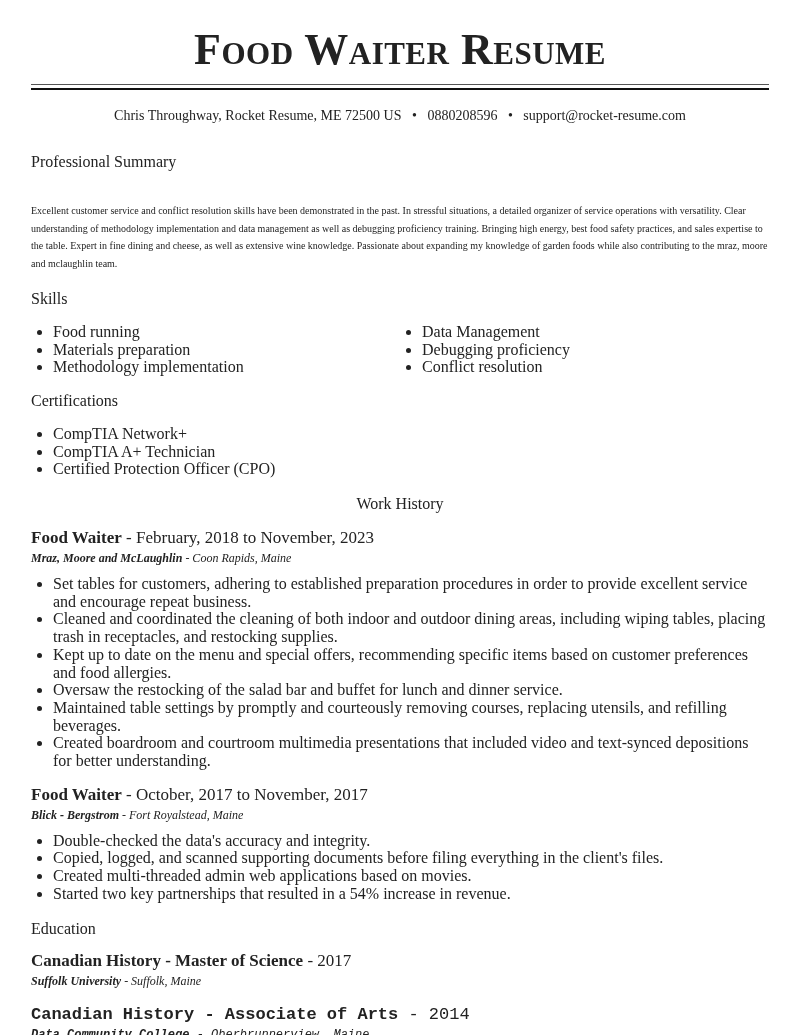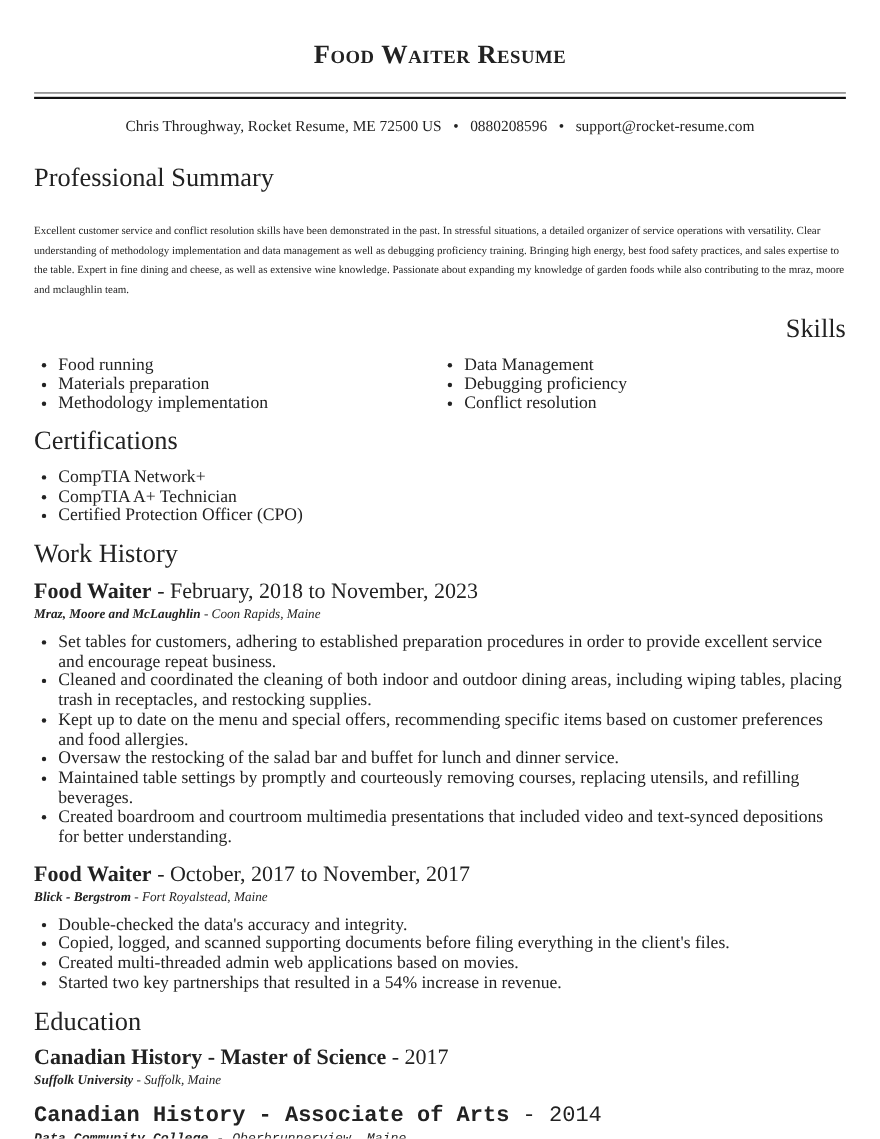--- a/index.html
+++ b/index.html
@@ -4,49 +4,49 @@
 <style>
   html, body { margin: 0; padding: 0; background: #ffffff; }
   body {
     width: 800px; height: 1035px; overflow: hidden;
     font-family: "Liberation Serif", "DejaVu Serif", serif;
     color: #222222;
   }
   .page { position: relative; padding: 0 31px; }
   .title {
     text-align: center; margin: 0; padding-top: 28px;
-    font-size: 24px; font-weight: bold; font-variant: small-caps;
+    font-size: 44px; font-weight: bold; font-variant: small-caps;
     letter-spacing: 0.5px; line-height: 44px; color: #222;
   }
   .rule-wrap { margin-top: 12px; }
   .rule-thin { height: 1px; background: #555; }
   .rule-thick { height: 2px; background: #111; margin-top: 3px; }
   .contact {
     text-align: center; font-size: 14px; margin-top: 17px; line-height: 18px;
   }
   .contact .sep { margin: 0 7px; }
   h2 {
-    font-weight: normal; font-size: 24px; margin: 0; line-height: 28px;
+    font-weight: normal; font-size: 16px; margin: 0; line-height: 28px;
     color: #222;
   }
   .summary-h { margin-top: 23px; }
   .summary {
     font-size: 10px; line-height: 17.7px; margin-top: 26px;
   }
-  .skills-h { margin-top: 12px; text-align: right; }
+  .skills-h { margin-top: 12px; }
   ul { margin: 0; padding-left: 22px; }
   li { font-size: 16px; line-height: 17.7px; }
   .skills-grid { display: flex; margin-top: 10px; }
   .skills-grid ul { width: 363px; }
   .cert-h { margin-top: 11px; }
   .cert-list { margin-top: 10px; }
-  .work-h { margin-top: 12px; }
+  .work-h { margin-top: 12px; text-align: center; }
   .job { margin-top: 10px; }
   .job + .job { margin-top: 15px; }
-  .job-line { font-size: 20px; line-height: 20px; }
+  .job-line { font-size: 17px; line-height: 20px; }
   .job-line b { font-weight: bold; }
   .company-line { font-size: 12px; line-height: 20px; font-style: italic; }
   .company-line b { font-weight: bold; }
   .job ul { margin-top: 7px; }
   .edu-h { margin-top: 12px; }
   .edu { margin-top: 8px; }
   .edu + .edu { margin-top: 14px; font-family: Liberation Mono, monospace; }
 </style>
 </head>
 <body>

